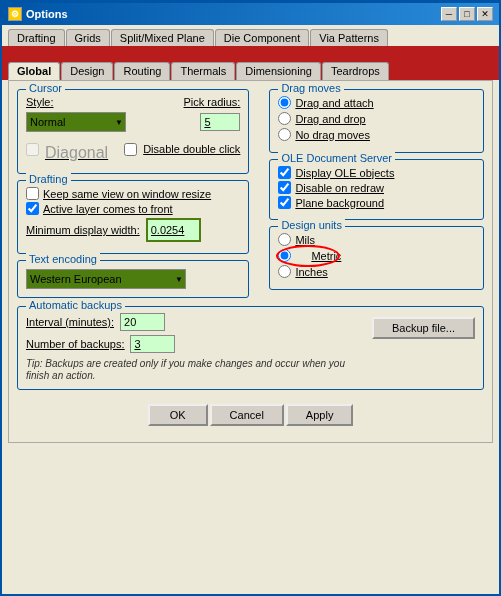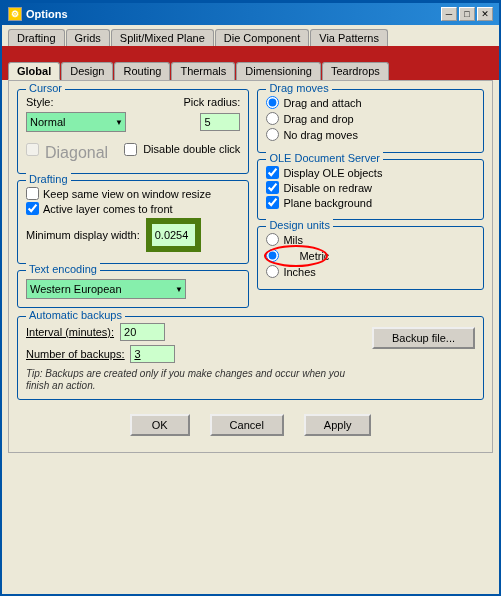--- a/index.html
+++ b/index.html
@@ -88,21 +88,22 @@
       z-index: 2;
     }
     .tab-content {
       border: 1px solid #aaa;
       background: #ece9d8;
       margin: 0 6px 6px 6px;
       padding: 8px;
     }
     .section-row {
       display: flex;
-      gap: 8px;
+      gap: 20px;
+      text-decoration: underline;
     }
     .section-left {
       flex: 1;
     }
     .section-right {
       flex: 1;
     }
     .group-box {
       border: 1px solid #0055a5;
       border-radius: 3px;
@@ -139,28 +140,28 @@
     .text-input {
       background: #ccffcc;
       border: 1px solid #888;
       padding: 1px 3px;
       font-size: 11px;
       height: 18px;
       width: 40px;
     }
     .text-input-wide {
       background: #ccffcc;
-      border: 6px solid #4d7c0f;
+      border: 2px solid #4d7c0f;
       padding: 1px 3px;
       font-size: 11px;
-      height: 34px;
+      height: 24px;
       width: 80px;
     }
     .select-input {
-      background: #86efac;
+      background: #4d7c0f;
       border: 1px solid #888;
       font-size: 11px;
       height: 20px;
       width: 100px;
       appearance: none;
       -webkit-appearance: none;
       padding: 1px 3px;
       position: relative;
     }
     .select-wrapper {
@@ -207,21 +208,21 @@
       margin-top: 8px;
     }
     .tip-text {
       font-size: 10px;
       color: #333;
       font-style: italic;
     }
     .bottom-bar {
       display: flex;
       justify-content: center;
-      gap: 20px;
+      gap: 2px;
       padding: 8px 6px;
       align-items: flex-end;
     }
     .win-button {
       background: #d4d0c8;
       border: 2px solid #fff;
       border-right: 2px solid #888;
       border-bottom: 2px solid #888;
       border-top: 2px solid #eee;
       border-left: 2px solid #eee;

